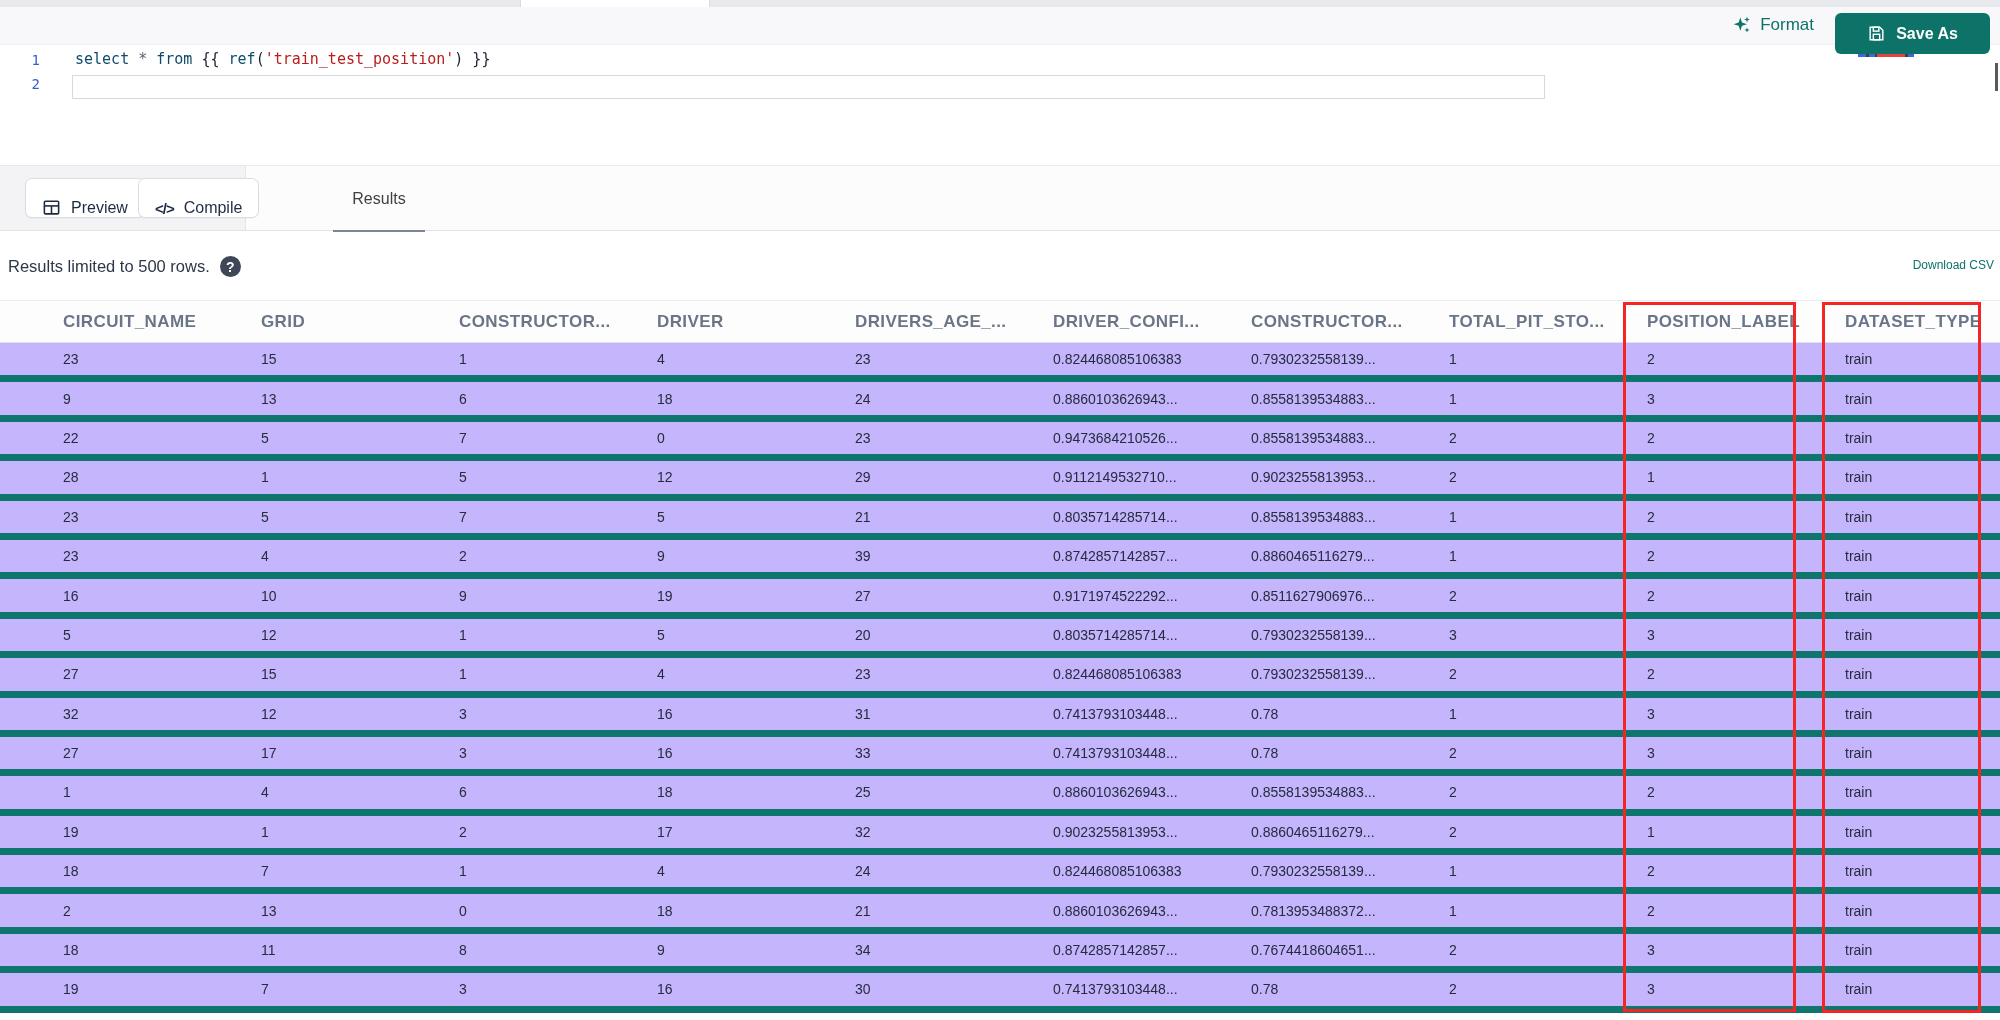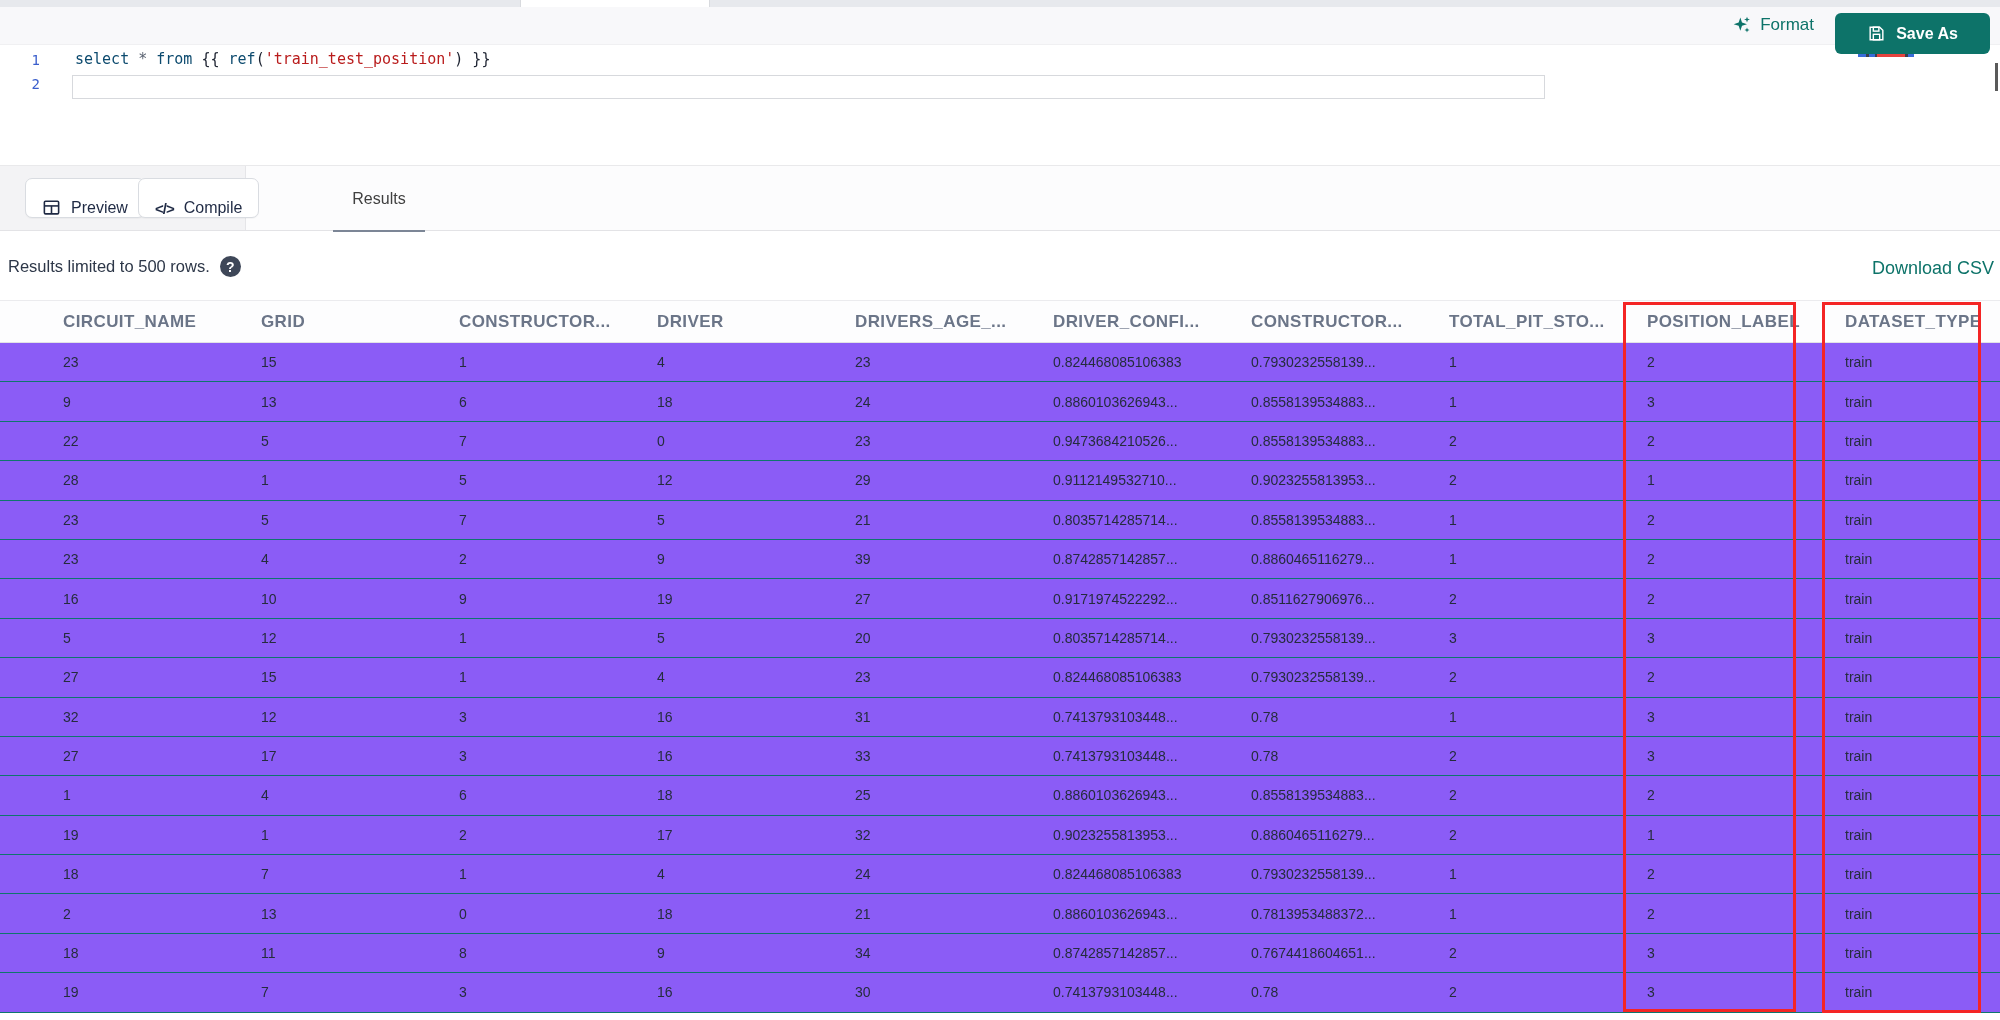--- a/index.html
+++ b/index.html
@@ -43,27 +43,27 @@
   .compile-glyph { font-weight:700; font-size:15px; color:#1f2a44; letter-spacing:-1px; }
   .tab { position:absolute; top:0; height:66px; display:flex; align-items:center; justify-content:center; font-size:16px; color:#2a3447; cursor:pointer; }
   .tab-results { left:333px; width:92px; font-weight:500; color:#404040; }
   .tab-results::after { content:""; position:absolute; left:0; bottom:-1px; width:100%; height:3px; background:#7c8696; }
   .tab-compiled { left:455px; width:130px; }
 
   
   .results-bar { position:absolute; left:0; top:232px; width:2000px; height:68px; background:#fff; }
   .results-info { position:absolute; left:8px; top:24px; display:flex; align-items:center; gap:10px; font-size:16.5px; color:#2d3748; }
   .help-icon { width:21px; height:21px; border-radius:50%; background:#3e4758; color:#fff; font-size:14px; font-weight:700; display:flex; align-items:center; justify-content:center; cursor:pointer; }
-  .download-csv { position:absolute; right:6px; top:26px; font-size:18px; color:#0d7369; cursor:pointer; }
+  .download-csv { position:absolute; right:6px; top:26px; font-size:12px; color:#0d7369; cursor:pointer; }
 
   
   .results-table { position:absolute; left:0; top:300px; width:2000px; height:720px; background:#fff; }
   .table-header-row { display:grid; grid-template-columns:repeat(9, 198px) 1fr; padding-left:50px; height:43px; align-items:center; background:#fdfdfe; border-top:1px solid #ebebee; border-bottom:1px solid #e2e2e6; }
   .th { padding-left:13px; font-size:17px; font-weight:700; letter-spacing:0.4px; color:#6b7588; white-space:nowrap; overflow:hidden; }
-  .tr { display:grid; grid-template-columns:repeat(9, 198px) 1fr; padding-left:50px; height:39.4px; align-items:center; border-bottom:1px solid #0f766e; background:#8b5cf6; }
+  .tr { display:grid; grid-template-columns:repeat(9, 198px) 1fr; padding-left:50px; height:39.4px; align-items:center; border-bottom:7px solid #0f766e; background:#c4b5fd; }
   .td { padding-left:13px; font-size:14px; color:#252c3d; white-space:nowrap; overflow:hidden; }
 
   
   .red-box { position:absolute; border:3px solid #f42525; background:transparent; z-index:8; pointer-events:none; }
   .red-box-1 { left:1623px; top:302px; width:173px; height:710px; }
   .red-box-2 { left:1822px; top:302px; width:159px; height:711px; }
 </style>
 </head>
 <body>
 

